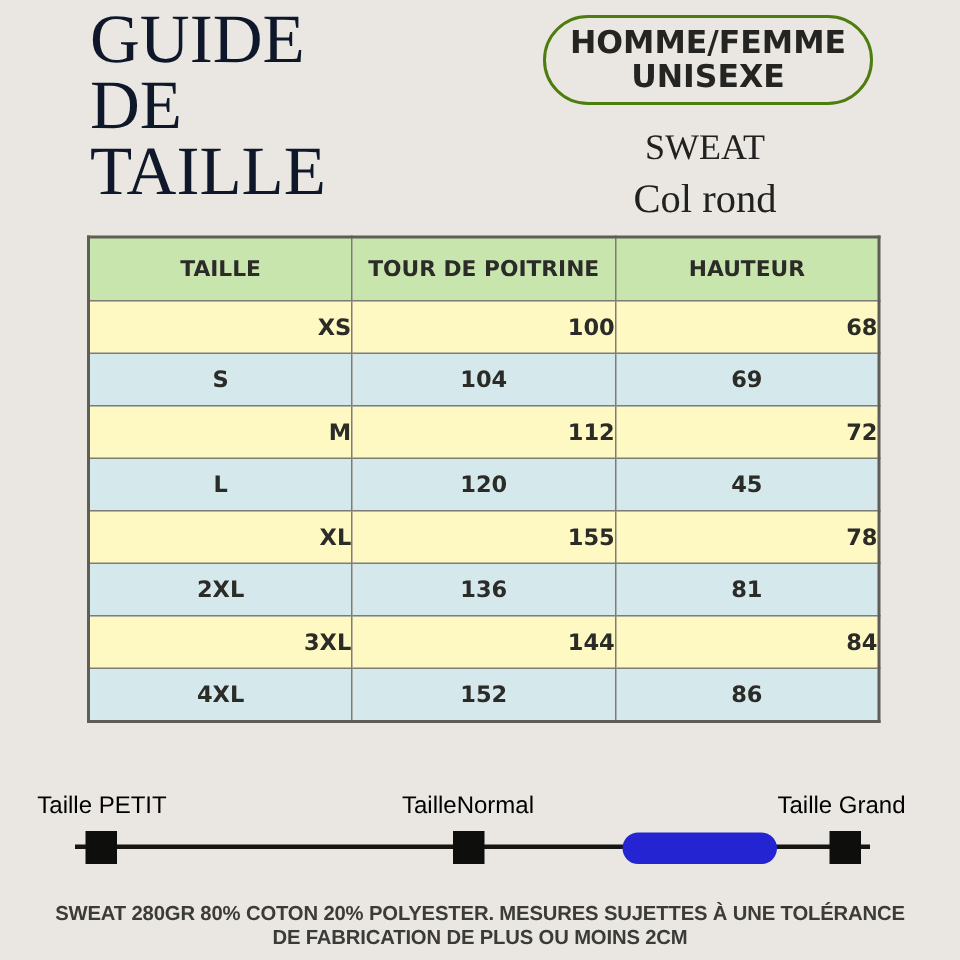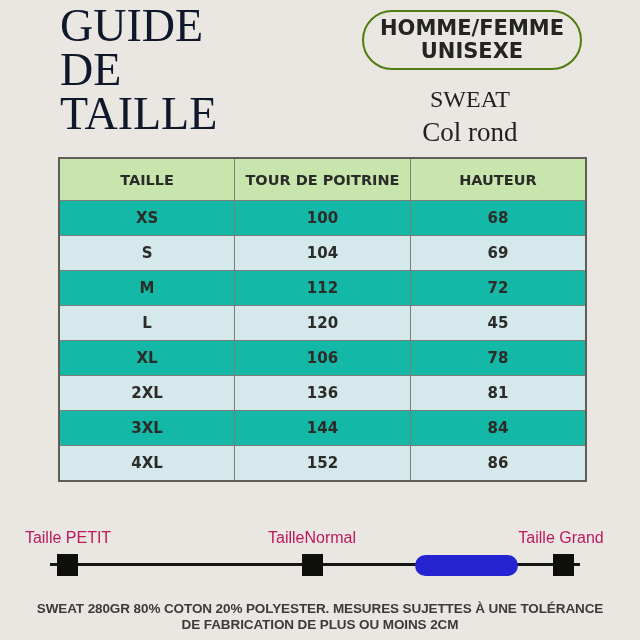--- a/index.html
+++ b/index.html
@@ -61,27 +61,27 @@
   }
   table.size-table th {
     background: #C9E5AE;
     height: 41px;
     font-size: 14.5px;
   }
   table.size-table td {
     height: 34px;
     font-size: 15px;
   }
-  tr.row-tan  td { background: #14b8a6; }
+  tr.row-tan  td { background: #fef9c3; text-align: right; }
   tr.row-blue td { background: #D5E8EC; }
   
   .scale-label {
     position: absolute; top: 529px;
     transform: translateX(-50%);
-    font-size: 16px; color: #be185d;
+    font-size: 16px; color: #000000;
     white-space: nowrap;
   }
   .lbl-small  { left: 68px; }
   .lbl-normal { left: 312px; }
   .lbl-large  { left: 561px; }
   .scale-line {
     position: absolute; left: 50px; top: 563px;
     width: 530px; height: 3px;
     background: #151513;
   }
@@ -153,21 +153,21 @@
         <td>112</td>
         <td>72</td>
       </tr>
       <tr class="row-blue">
         <td>L</td>
         <td>120</td>
         <td>45</td>
       </tr>
       <tr class="row-tan">
         <td>XL</td>
-        <td>106</td>
+        <td>155</td>
         <td>78</td>
       </tr>
       <tr class="row-blue">
         <td>2XL</td>
         <td>136</td>
         <td>81</td>
       </tr>
       <tr class="row-tan">
         <td>3XL</td>
         <td>144</td>

